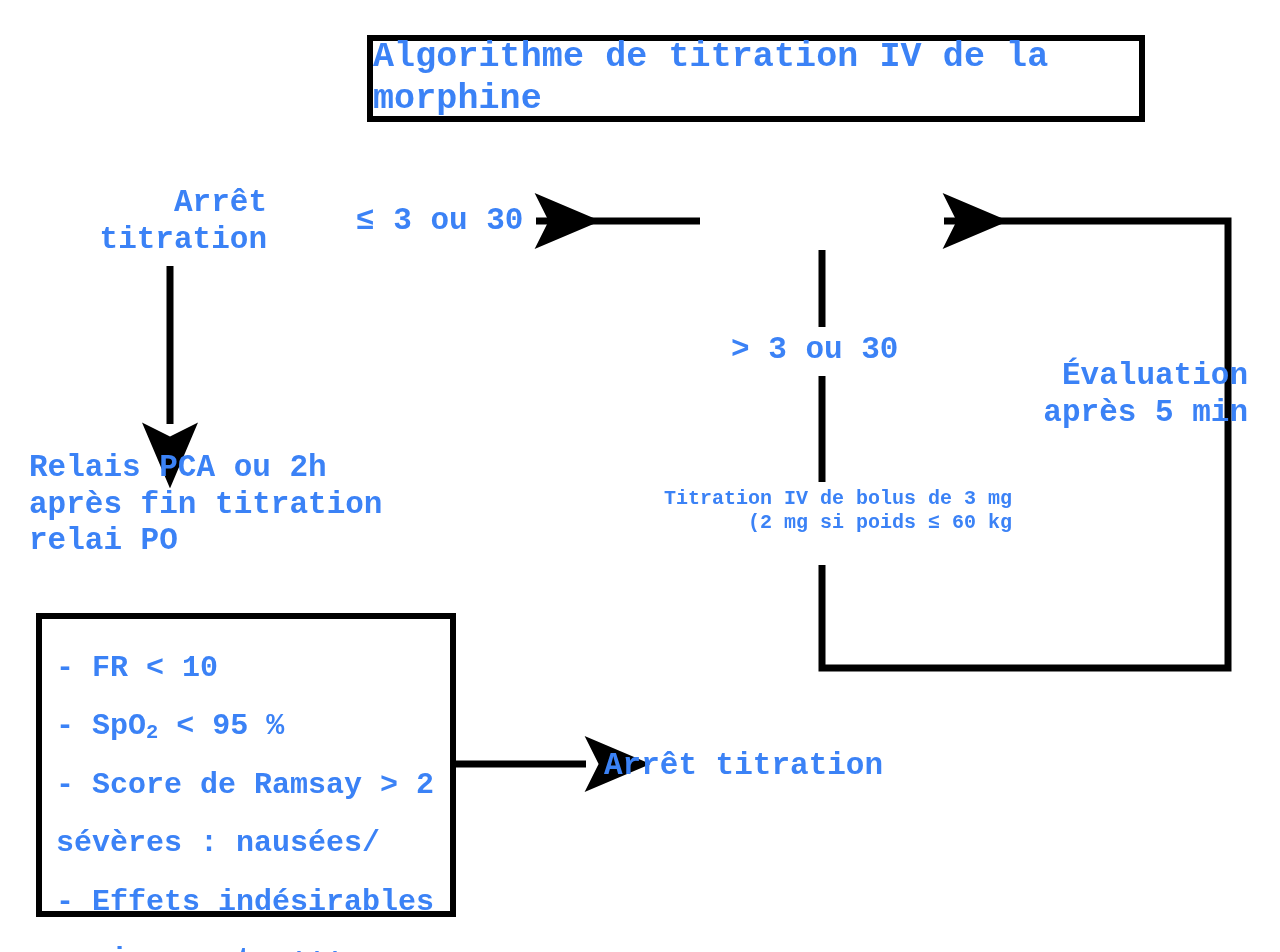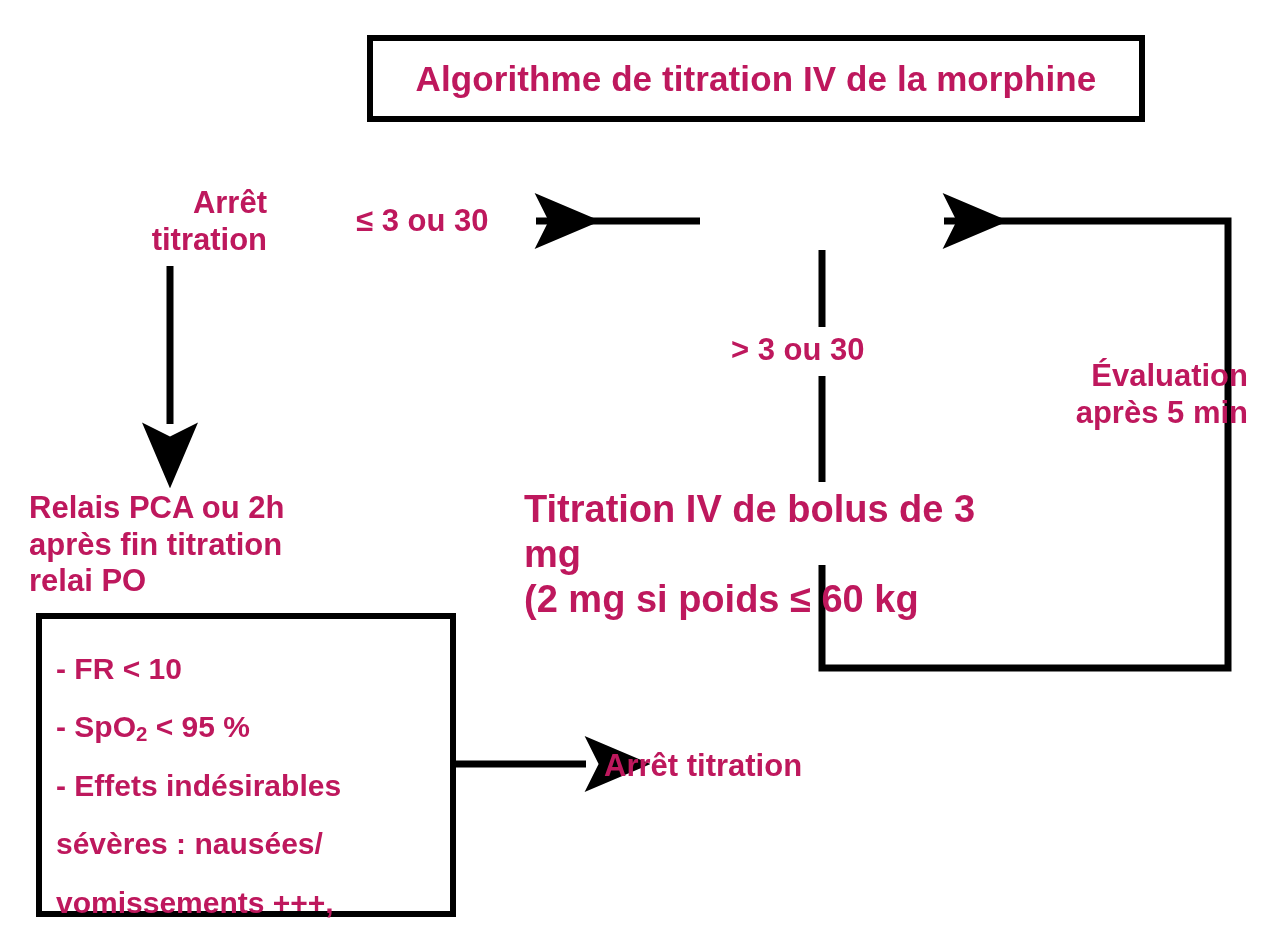--- a/index.html
+++ b/index.html
@@ -20,23 +20,24 @@
     position: absolute;
     left: 0;
     top: 0;
     width: 1280px;
     height: 952px;
     pointer-events: none;
   }
   .node {
     position: absolute;
     font-weight: bold;
-    color: #be185d;
+    color: #3b82f6;
     line-height: 1.18;
     white-space: pre-line;
+    font-family: Liberation Mono, monospace;
   }
 
   
   .title-box {
     left: 367px;
     top: 35px;
     width: 778px;
     height: 87px;
     box-sizing: border-box;
     border: 6px solid #000000;
@@ -101,28 +102,27 @@
     left: 1038px;
     top: 358px;
     width: 210px;
     text-align: right;
     font-size: 31px;
   }
   .n-titration {
     left: 524px;
     top: 487px;
     width: 488px;
-    text-align: left;
-    font-size: 38px;
+    text-align: right;
+    font-size: 20px;
   }
   .n-relais {
     left: 29px;
     top: 450px;
     font-size: 31px;
-    margin-top: 40px;
   }
   .n-arret-titration-right {
     left: 604px;
     top: 748px;
     font-size: 31px;
   }
 </style>
 </head>
 <body>
 
@@ -174,19 +174,20 @@
 
   <div class="node n-relais">Relais PCA ou 2h
 après fin titration
 relai PO</div>
 
   <div class="node n-arret-titration-right">Arrêt titration</div>
 
   <div class="node criteria-box">
     <div class="criteria-line">- FR &lt; 10</div>
     <div class="criteria-line"><span>- SpO</span><sub>2</sub><span> &lt; 95 %</span></div>
+    <div class="criteria-line">- Score de Ramsay &gt; 2</div>
+    <div class="criteria-line">sévères : nausées/</div>
     <div class="criteria-line">- Effets indésirables</div>
-    <div class="criteria-line">sévères : nausées/</div>
     <div class="criteria-line">vomissements +++,</div>
     
   </div>
 
 </div>
 
 </body></html>

